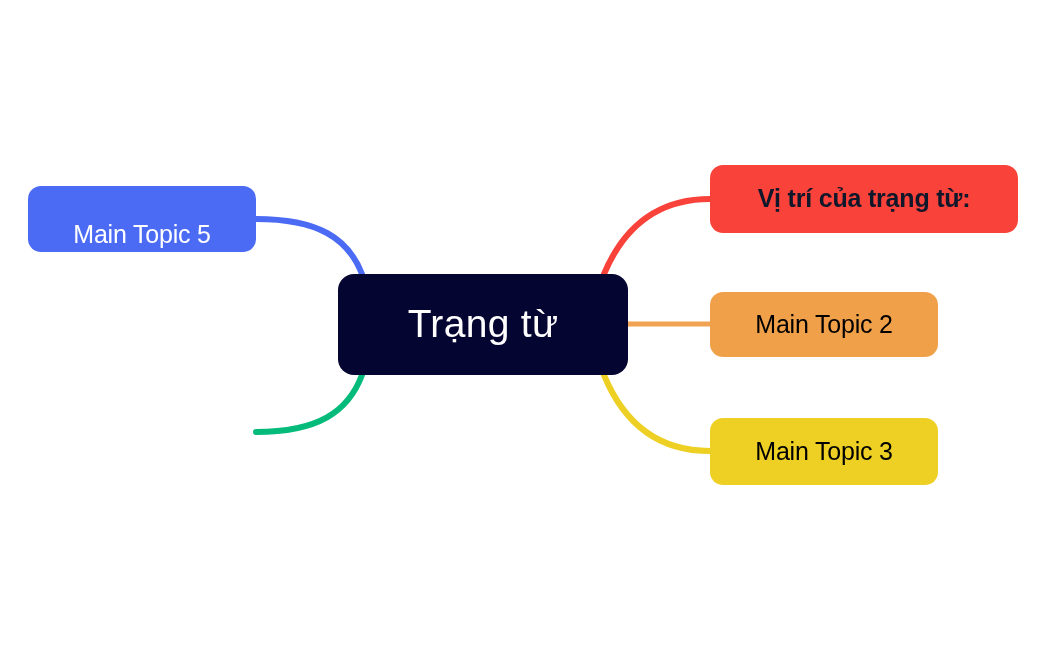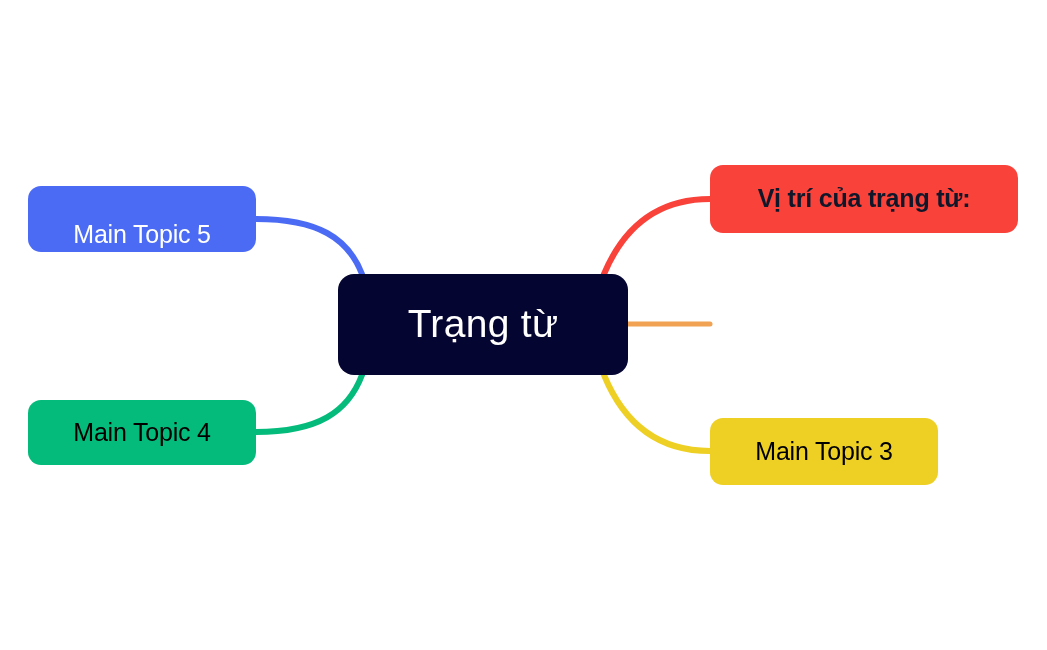--- a/index.html
+++ b/index.html
@@ -148,30 +148,30 @@
 
     <path d="M 628 324 L 710 324" fill="none" stroke="#f2a253" stroke-width="5" stroke-linecap="round"></path>
 
     <path d="M 604 375 C 620 414 650 451 710 451" fill="none" stroke="#eed024" stroke-width="6" stroke-linecap="round"></path>
   </svg>
 
   <div class="node" id="node-blue">
     <span class="node-label">Main Topic 5</span>
   </div>
 
-  <div class="node" id="node-green">
-    <span class="node-label">Main Topic 4</span>
-  </div>
 
   <div class="node" id="node-central">
     <span class="node-label">Trạng từ</span>
   </div>
 
   <div class="node" id="node-red">
     <span class="node-label">Vị trí của trạng từ:</span>
   </div>
 
+  <div class="node" id="node-orange">
+    <span class="node-label">Main Topic 2</span>
+  </div>
 
   <div class="node" id="node-yellow">
     <span class="node-label">Main Topic 3</span>
   </div>
 
 </div>
 
 </body></html>

